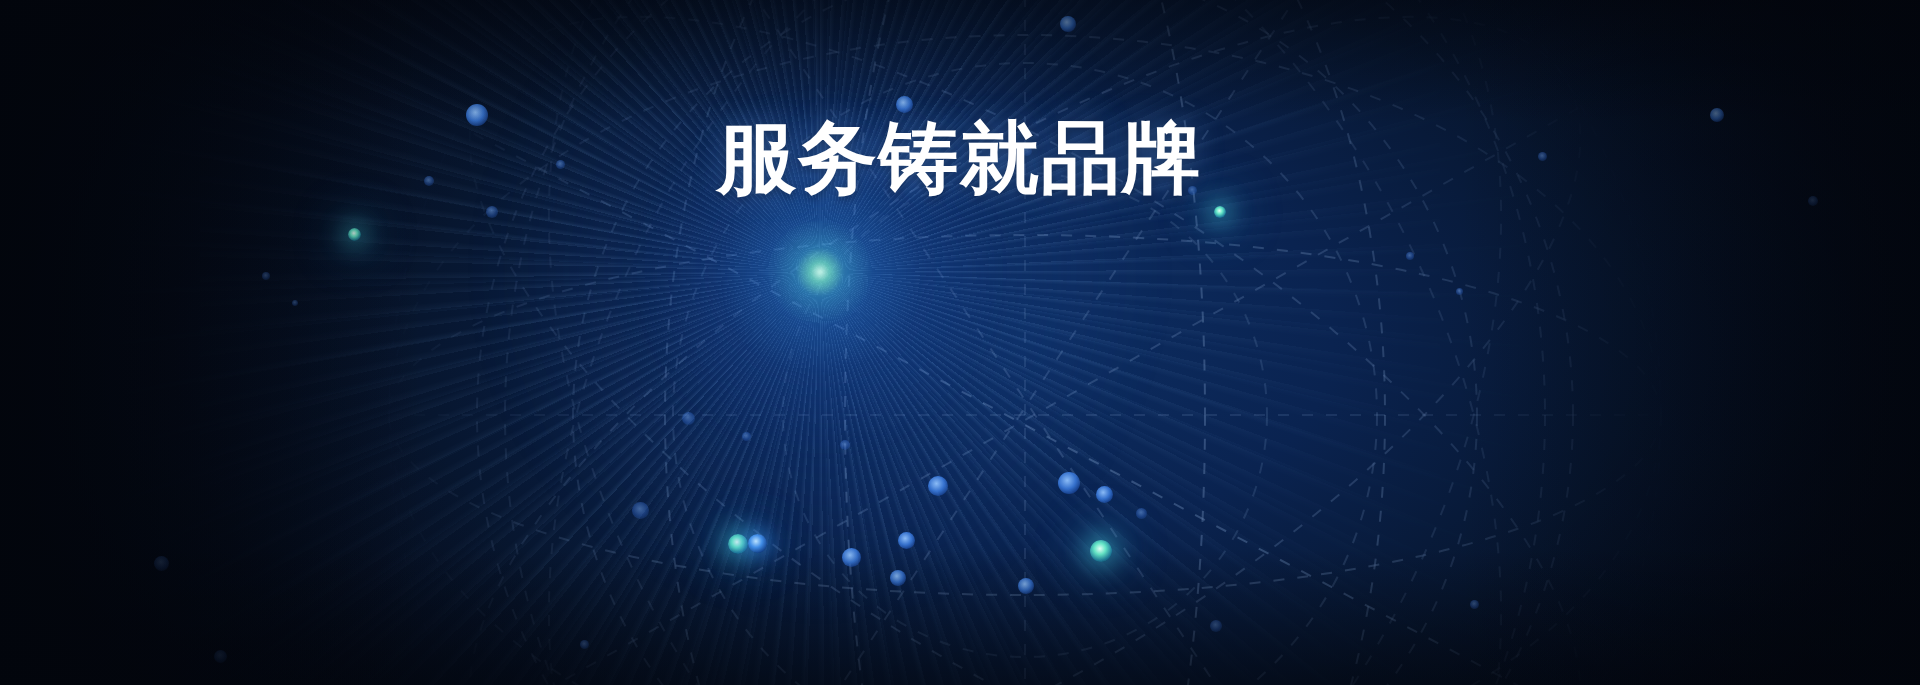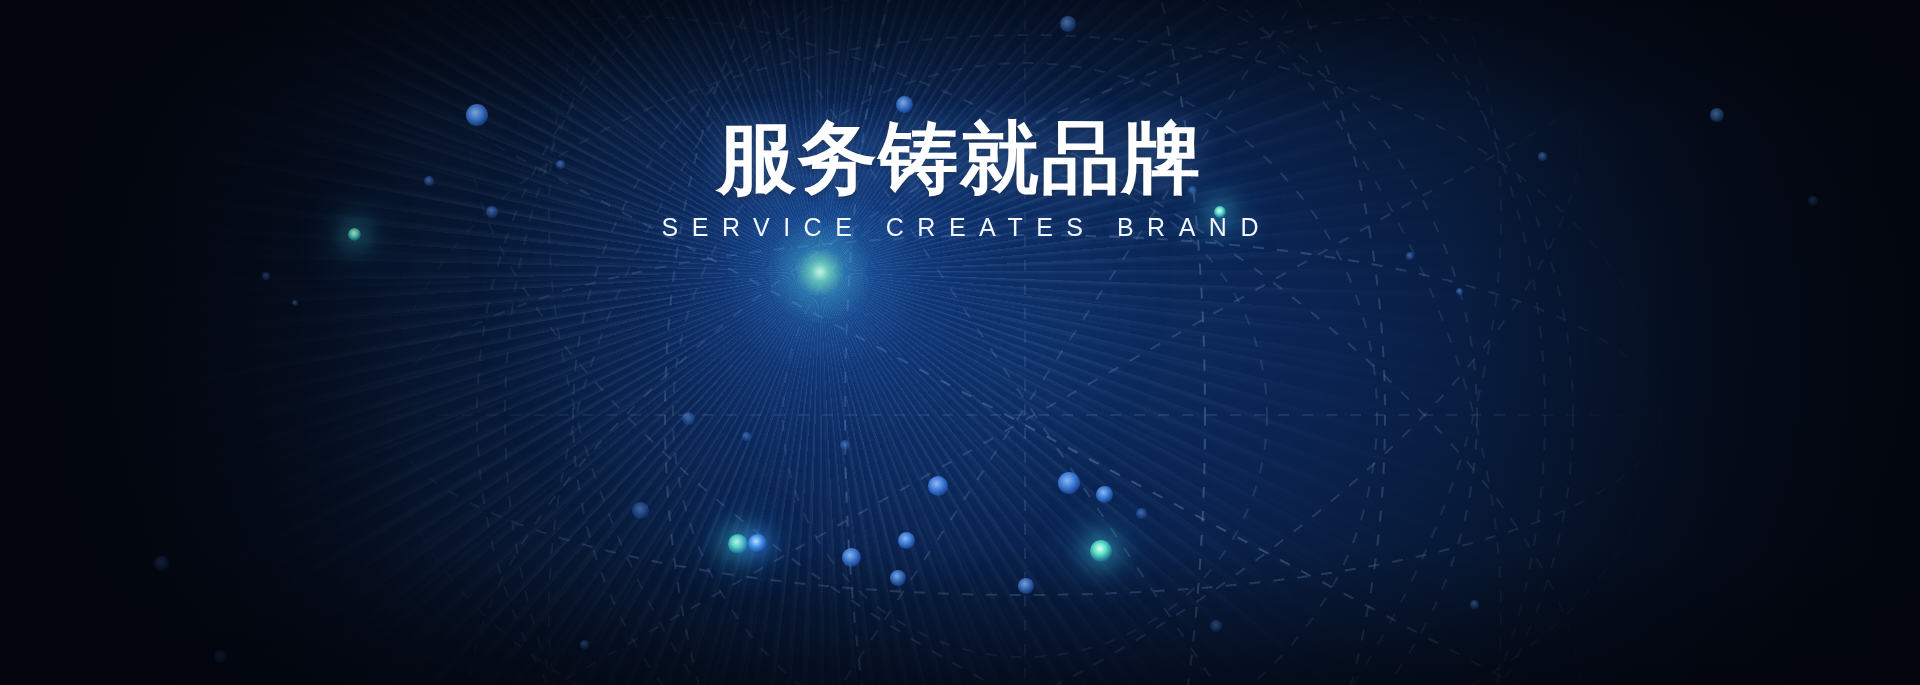--- a/index.html
+++ b/index.html
@@ -249,16 +249,15 @@
     <div class="dot faint" style="left:1210px; top:620px;  width:12px; height:12px;"></div>
     <div class="dot faint" style="left:580px;  top:640px;  width:9px;  height:9px;"></div>
     <div class="dot faint" style="left:1470px; top:600px;  width:9px;  height:9px;"></div>
   </div>
 
   <div class="vignette"></div>
   <div class="corner-dark"></div>
 
   <div class="content">
     <div class="headline">服务铸就品牌</div>
-    <div class="subtitle">SERVICE CREATES BRAND</div>
   </div>
 
 </div>
 
 </body></html>

